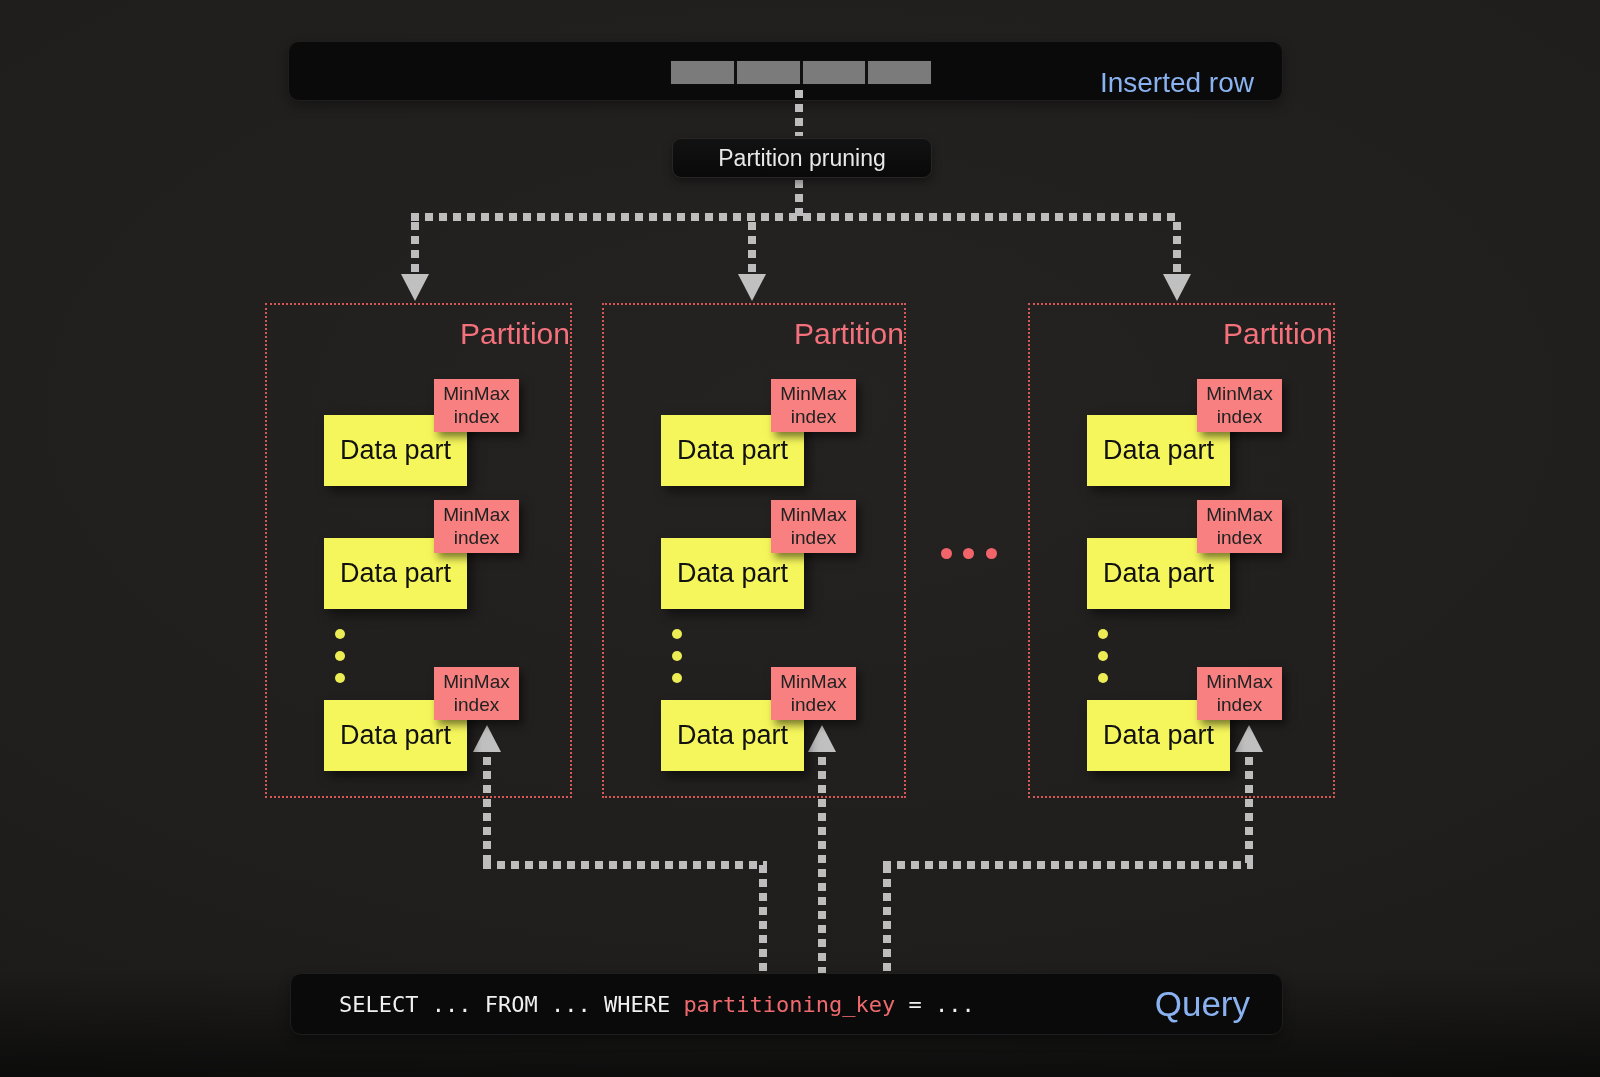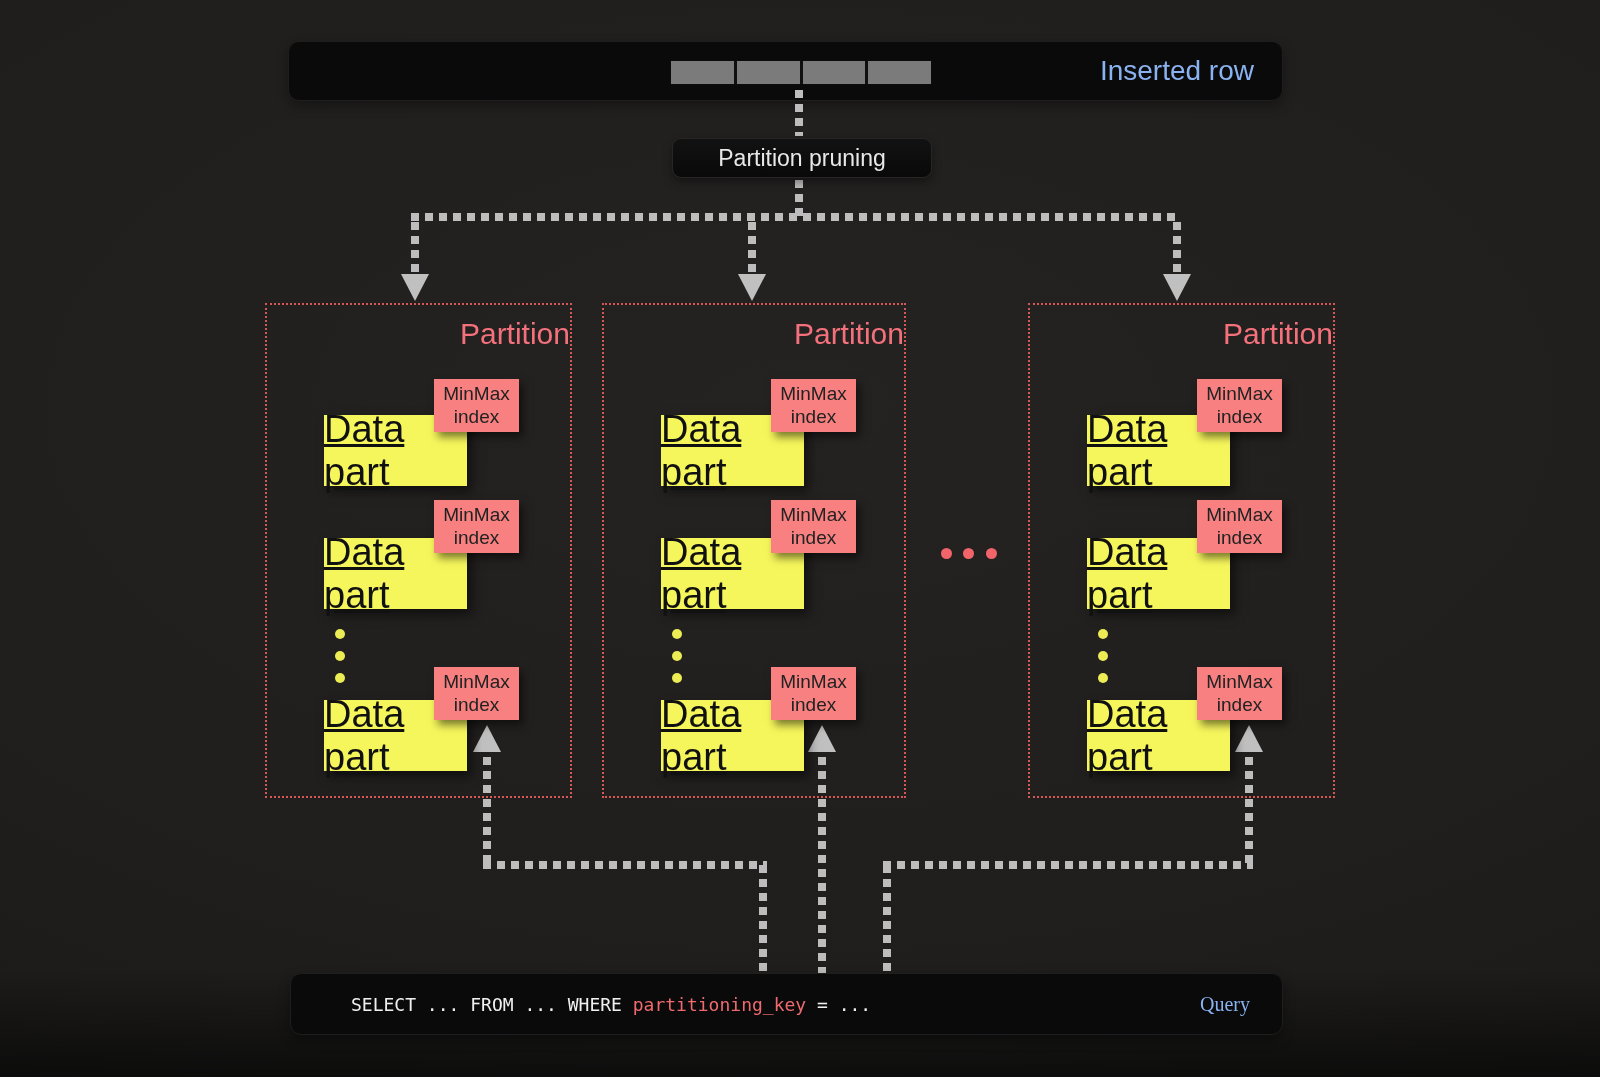--- a/index.html
+++ b/index.html
@@ -21,58 +21,58 @@
     border-left:14px solid transparent; border-right:14px solid transparent;
     border-top:27px solid #c0c0c0; }
   .arrow-up { position:absolute; width:0; height:0;
     border-left:14px solid transparent; border-right:14px solid transparent;
     border-bottom:27px solid #c0c0c0; }
 
   
   .io-box { position:absolute; left:288px; width:995px; height:60px;
     background:#0a0a0a; border-radius:11px; border:1px solid #1e1e1e;
     box-shadow:0 5px 12px rgba(0,0,0,.35); }
-  .io-label { position:absolute; right:28px; top:0; height:100%;
+  .io-label { position:absolute; right:28px; top:12px; height:100%;
     display:flex; align-items:center; color:#8ab2f0; font-size:28px; }
 
   .seg-bar { position:absolute; left:381px; top:18px; width:262px; height:25px;
     display:flex; gap:3px; background:#101010; border:1px solid #0c0c0c; }
   .seg { flex:1; background:#7b7b7b; }
 
   .pill { position:absolute; height:40px; border-radius:9px;
     background:linear-gradient(#121212,#090909); border:1px solid #262626;
     display:flex; align-items:center; justify-content:center;
     color:#e8e8e8; font-size:23px; box-shadow:0 4px 10px rgba(0,0,0,.4); }
 
   
   .partition { position:absolute; top:303px; height:495px;
     border:2px dotted #d75757; }
   .partition-title { position:absolute; top:12px; left:0; width:100%;
     text-align:right; color:#f4717c; font-size:30px; }
   .data-part { position:absolute; left:57px; width:143px; height:71px;
     background:#f5f55c; display:flex; align-items:center; justify-content:center;
-    color:#111; font-size:38px; box-shadow:5px 6px 10px rgba(0,0,0,.5); z-index:2;text-decoration:underline; }
+    color:#111; font-size:27px; box-shadow:5px 6px 10px rgba(0,0,0,.5); z-index:2; }
   .minmax { position:absolute; left:167px; width:85px; height:53px;
     background:#f88080; display:flex; flex-direction:column; align-items:center;
     justify-content:center; color:#222; font-size:19px; line-height:1.18;
     box-shadow:4px 5px 8px rgba(0,0,0,.5); z-index:3; }
   .ydot { position:absolute; width:10px; height:10px; border-radius:50%; background:#ecec55; }
   .rdot { position:absolute; width:11px; height:11px; border-radius:50%; background:#f1656a; }
 
   
   .query-box { position:absolute; left:290px; top:973px; width:993px; height:62px;
     background:#0a0a0a; border-radius:11px; border:1px solid #1e1e1e;
     box-shadow:0 5px 12px rgba(0,0,0,.35); display:flex; align-items:center; }
-  .sql { white-space:pre; margin-left:60px;
+  .sql { white-space:pre; margin-left:48px;
     font-family:"DejaVu Sans Mono","Liberation Mono",monospace;
-    font-size:18px; color:#f0f0f0; }
+    font-size:22px; color:#f0f0f0; }
   .sql .key { color:#ef6a6e; }
   .query-label { position:absolute; right:32px; top:0; height:100%;
-    display:flex; align-items:center; color:#8ab2f0; font-size:20px;
-    font-family:Liberation Serif, serif;text-align:center; }
+    display:flex; align-items:center; color:#8ab2f0; font-size:35px;
+    font-family:Liberation Sans, sans-serif;text-align:center; }
 </style>
 </head>
 <body>
 
 <div class="canvas">
 
   <div class="io-box" style="top:41px;">
     <div class="seg-bar">
       <div class="seg"></div>
       <div class="seg"></div>

